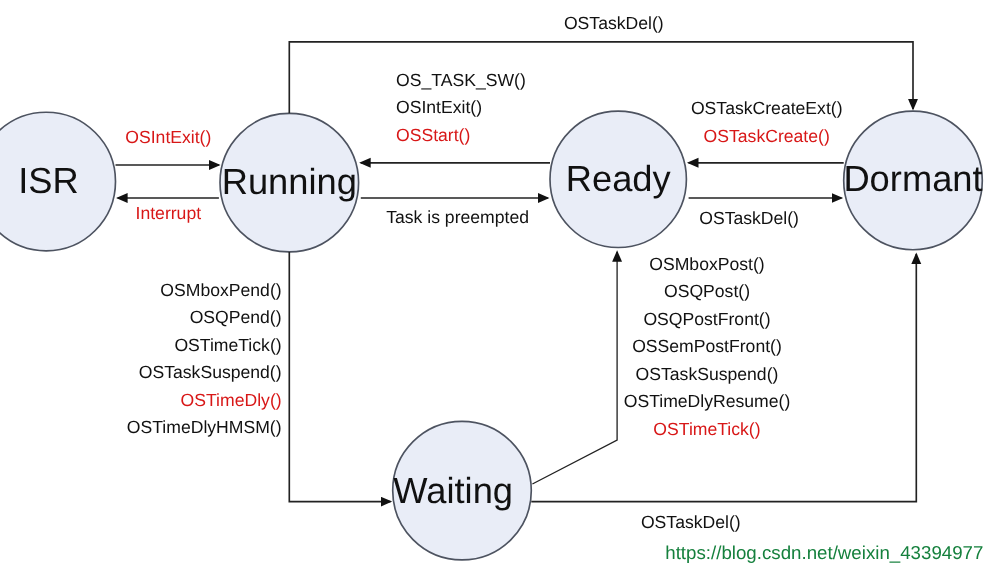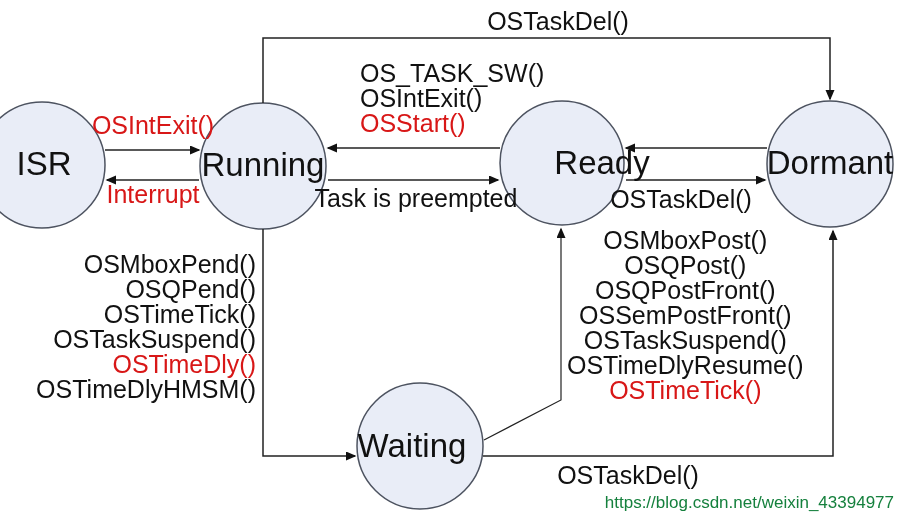--- a/index.html
+++ b/index.html
@@ -8,21 +8,21 @@
     width: 900px;
     height: 520px;
     background: #ffffff;
     overflow: hidden;
     font-family: "Liberation Sans", "DejaVu Sans", sans-serif;
     color: #111111;
   }
   .canvas svg { position: absolute; left: 0; top: 0; }
   .label {
     position: absolute;
-    font-size: 25px;
+    font-size: 16px;
     white-space: nowrap;
     color: #111111;
     line-height: 25px;
   }
   .red { color: #d81717; }
   .centered { transform: translateX(-50%); }
   .state-label {
     position: absolute;
     font-size: 33px;
     white-space: nowrap;
@@ -63,38 +63,40 @@
     <path d="M263,103 L263,38 L830,38 L830,99" fill="none" stroke="#222222" stroke-width="1.5" marker-end="url(#ah)"></path>
     <line x1="767" y1="148" x2="626" y2="148" stroke="#222222" stroke-width="1.5" marker-end="url(#ah)"></line>
     <line x1="626" y1="180" x2="765" y2="180" stroke="#222222" stroke-width="1.5" marker-end="url(#ah)"></line>
     <path d="M263,229 L263,456 L355,456" fill="none" stroke="#222222" stroke-width="1.5" marker-end="url(#ah)"></path>
     <path d="M484,440 L561,400 L561,229" fill="none" stroke="#222222" stroke-width="1.2" marker-end="url(#ah)"></path>
     <path d="M483,456 L833,456 L833,231" fill="none" stroke="#222222" stroke-width="1.5" marker-end="url(#ah)"></path>
   </svg>
 
   <div class="state-label" style="left:44px; top:164px;">ISR</div>
   <div class="state-label" style="left:263px; top:165px;">Running</div>
-  <div class="state-label" style="left:562px; top:163px;margin-left:40px;">Ready</div>
+  <div class="state-label" style="left:562px; top:163px;">Ready</div>
   <div class="state-label" style="left:830px; top:163px;">Dormant</div>
   <div class="state-label" style="left:412px; top:446px;">Waiting</div>
 
   <div class="label centered" style="left:558px; top:9px;">OSTaskDel()</div>
 
   <div class="label red centered" style="left:153px; top:113px;">OSIntExit()</div>
   <div class="label red centered" style="left:153px; top:182px;">Interrupt</div>
 
   <div class="label list-left" style="left:360px; top:61px;">
     <div>OS_TASK_SW()</div>
     <div>OSIntExit()</div>
     <div class="red">OSStart()</div>
   </div>
 
   <div class="label centered" style="left:416px; top:186px;">Task is preempted</div>
 
   <div class="label centered" style="left:697px; top:87px; text-align:center;">
+    <div>OSTaskCreateExt()</div>
+    <div class="red">OSTaskCreate()</div>
   </div>
 
   <div class="label centered" style="left:681px; top:187px;">OSTaskDel()</div>
 
   <div class="label list-right" style="right:644px; top:252px;">
     <div>OSMboxPend()</div>
     <div>OSQPend()</div>
     <div>OSTimeTick()</div>
     <div>OSTaskSuspend()</div>
     <div class="red">OSTimeDly()</div>

